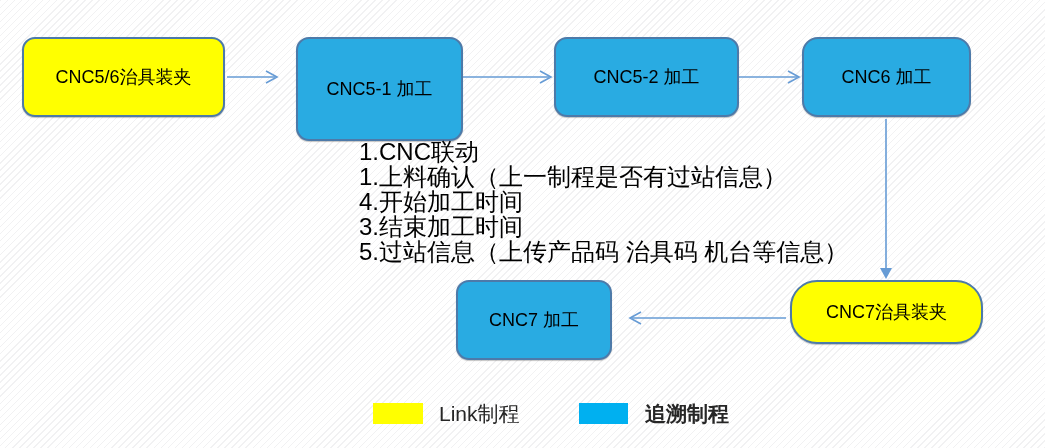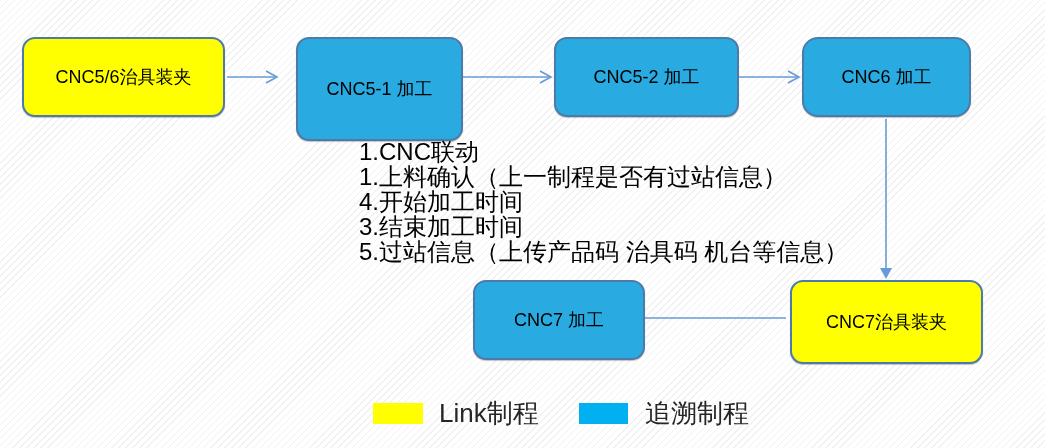--- a/index.html
+++ b/index.html
@@ -22,40 +22,40 @@
     text-align:center;
     box-sizing:border-box;
     box-shadow:0 1px 1px rgba(90,90,90,0.35);
   }
   .node.link{background:#ffff00;}
   .node.trace{background:#29abe2;}
   #node-cnc56-fixture{left:22px;top:37px;width:203px;height:80px;}
   #node-cnc5-1{left:296px;top:37px;width:167px;height:104px;}
   #node-cnc5-2{left:554px;top:37px;width:185px;height:80px;}
   #node-cnc6{left:802px;top:37px;width:169px;height:80px;border-radius:16px;}
-  #node-cnc7{left:473px;top:280px;width:172px;height:80px;}
-  #node-cnc7-fixture{left:790px;top:280px;width:193px;height:84px;}
+  #node-cnc7{left:456px;top:280px;width:156px;height:80px;}
+  #node-cnc7-fixture{left:790px;top:280px;width:193px;height:64px;border-radius:27px;}
   .arrows{position:absolute;left:0;top:0;width:1045px;height:448px;}
   .notes{
     position:absolute;left:330px;top:139px;
     font-size:24px;line-height:25px;color:#000;
     white-space:nowrap;
     margin-left:29px;
   }
   .legend-swatch{position:absolute;width:50px;height:21px;}
   .legend-swatch.link{background:#ffff00;}
   .legend-swatch.trace{background:#00b0f0;}
   #legend-swatch-link{left:373px;top:403px;}
   #legend-swatch-trace{left:579px;top:403px;width:49px;}
   .legend-label{
     position:absolute;top:401px;
-    font-size:26px;line-height:25px;color:#262626;white-space:nowrap;
+    font-size:21px;line-height:25px;color:#262626;white-space:nowrap;
   }
   #legend-label-link{left:439px;}
-  #legend-label-trace{left:645px;}
+  #legend-label-trace{left:645px;font-weight:bold;}
 </style>
 </head>
 <body>
 
 <div class="canvas">
 
   <svg class="arrows" viewBox="0 0 1045 448" xmlns="http://www.w3.org/2000/svg">
     <g stroke="#669bd5" stroke-width="1.6" fill="none">
       <g>
         <line x1="227" y1="77" x2="275" y2="77"></line>

